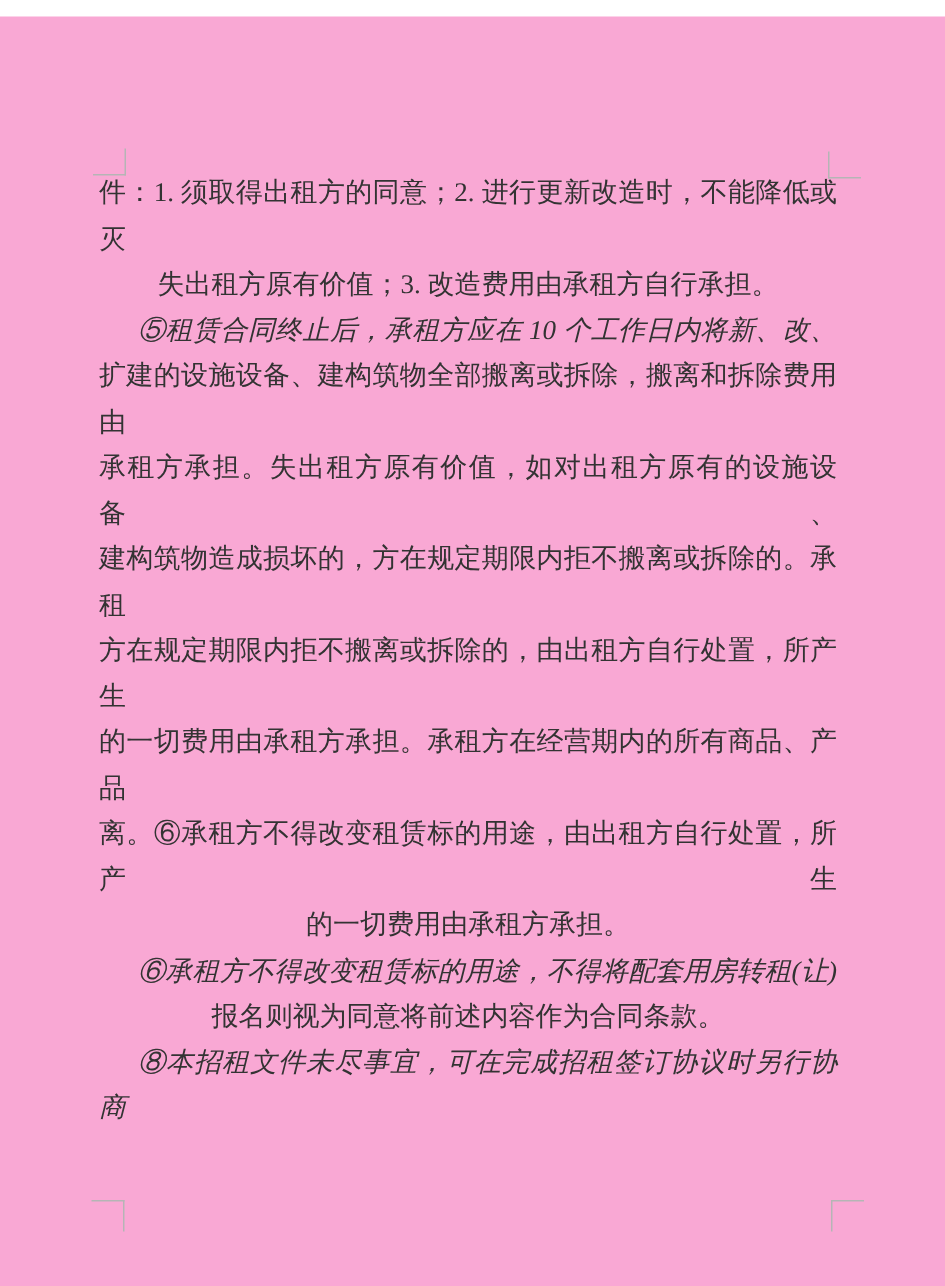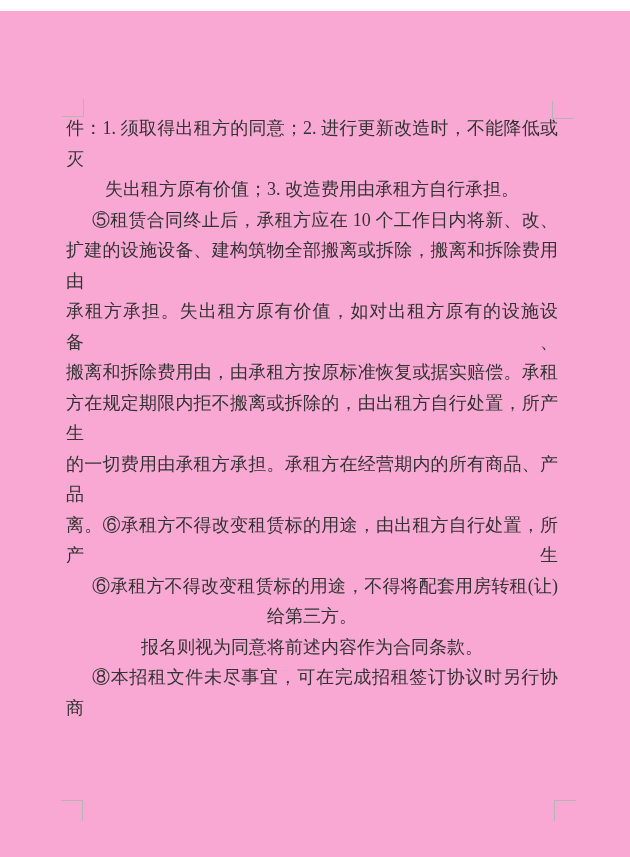--- a/index.html
+++ b/index.html
@@ -34,42 +34,42 @@
     width: 492px;
     font-size: 18px;
     line-height: 30.5px;
     color: #333333;
     letter-spacing: 0;
   }
   .ln { min-height: 30.5px; white-space: normal; text-align: center; }
   
   .full { text-align: justify; text-align-last: justify; }
   
-  .ind  { text-indent: 26px; }
+  .ind  { text-indent: 26px; font-style: italic; }
 </style>
 </head>
 <body>
 
 <div class="page">
 
   <div class="crop tl"></div>
   <div class="crop tr"></div>
   <div class="crop bl"></div>
   <div class="crop br"></div>
 
   <div class="textblock">
     <div class="ln full">件：1. 须取得出租方的同意；2. 进行更新改造时，不能降低或灭</div>
     <div class="ln">失出租方原有价值；3. 改造费用由承租方自行承担。</div>
     <div class="ln full ind">⑤租赁合同终止后，承租方应在 10 个工作日内将新、改、</div>
     <div class="ln full">扩建的设施设备、建构筑物全部搬离或拆除，搬离和拆除费用由</div>
     <div class="ln full">承租方承担。失出租方原有价值，如对出租方原有的设施设备、</div>
-    <div class="ln full">搬离和拆除费用由，由承租方按原标准恢复或据实赔偿。承租</div>
+    <div class="ln full">建构筑物造成损坏的，方在规定期限内拒不搬离或拆除的。承租</div>
     <div class="ln full">方在规定期限内拒不搬离或拆除的，由出租方自行处置，所产生</div>
     <div class="ln full">的一切费用由承租方承担。承租方在经营期内的所有商品、产品</div>
     <div class="ln full">离。⑥承租方不得改变租赁标的用途，由出租方自行处置，所产生</div>
+    <div class="ln">的一切费用由承租方承担。</div>
     <div class="ln full ind">⑥承租方不得改变租赁标的用途，不得将配套用房转租(让)</div>
-    <div class="ln">给第三方。</div>
     <div class="ln">报名则视为同意将前述内容作为合同条款。</div>
     <div class="ln full ind">⑧本招租文件未尽事宜，可在完成招租签订协议时另行协商</div>
 
   </div>
 
 </div>
 
 </body></html>

